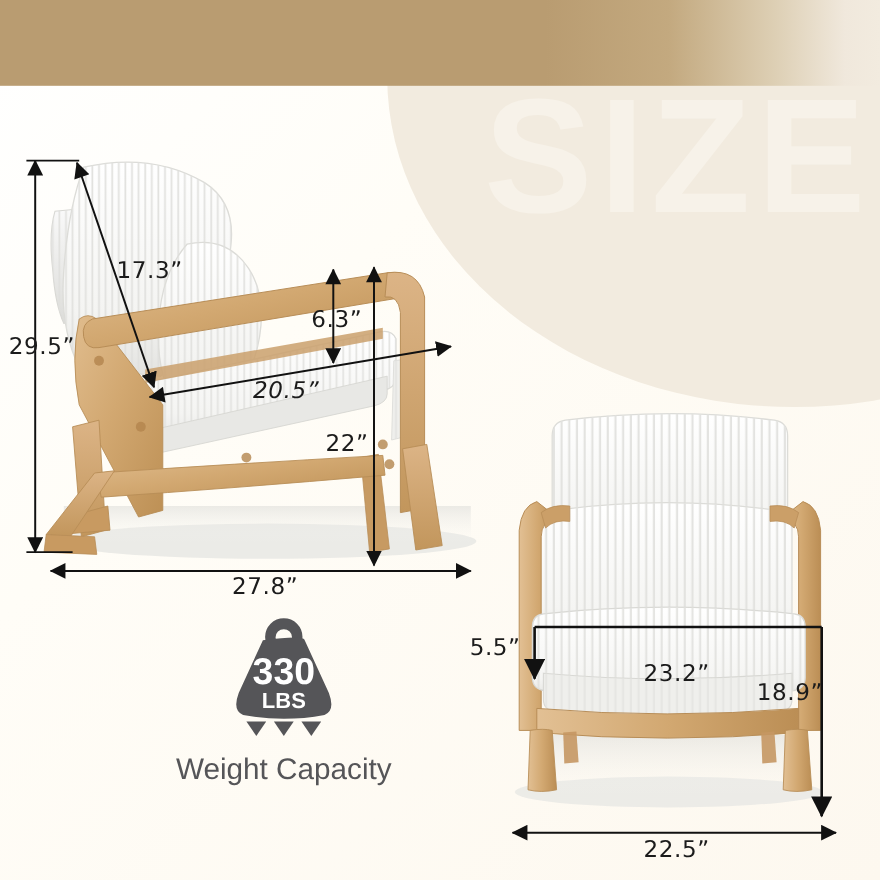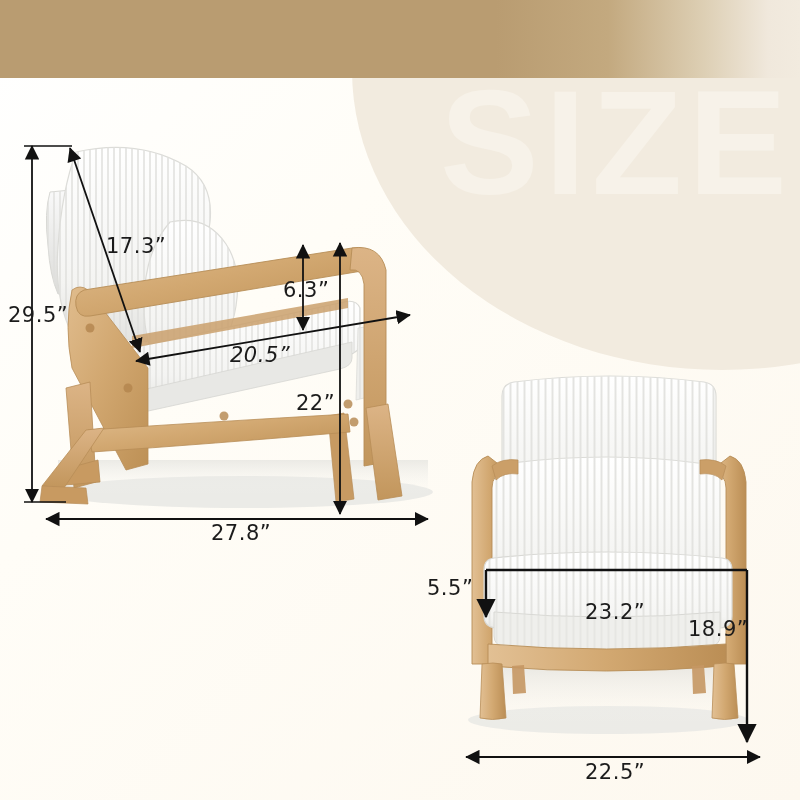--- a/index.html
+++ b/index.html
@@ -287,14 +287,31 @@
   <div class="dim" style="left:211px;top:521px;">27.8”</div>
 
   <div class="dim" style="left:585px;top:553px;margin-top:47px;">23.2”</div>
 
   <div class="dim" style="left:427px;top:576px;">5.5”</div>
 
   <div class="dim" style="left:688px;top:617px;">18.9”</div>
 
   <div class="dim" style="left:585px;top:760px;">22.5”</div>
 
+  <div class="weight-block">
+    <svg width="150" height="122" viewBox="0 0 150 122" xmlns="http://www.w3.org/2000/svg" style="display:block;margin:0 auto;">
+
+      <path d="M75,6 a17,17 0 0 1 0,34 a17,17 0 0 1 0,-34 z M75,16 a7.5,7.5 0 0 0 0,15 a7.5,7.5 0 0 0 0,-15 z" fill="#555558" fill-rule="evenodd"></path>
+
+      <path d="M56,26 q38,-5 38,0 l22,48 q6,16 -4,20 q-37,7 -74,0 q-10,-4 -4,-20 z" fill="#555558"></path>
+
+      <text x="75" y="66" text-anchor="middle" fill="#ffffff" font-family="Liberation Sans, sans-serif" font-size="34" font-weight="bold">330</text>
+
+      <text x="75" y="88" text-anchor="middle" fill="#ffffff" font-family="Liberation Sans, sans-serif" font-size="20" font-weight="bold">LBS</text>
+
+      <path d="M41,100 l18,0 l-9,13 z" fill="#555558"></path>
+      <path d="M66,100 l18,0 l-9,13 z" fill="#555558"></path>
+      <path d="M91,100 l18,0 l-9,13 z" fill="#555558"></path>
+    </svg>
+    <div class="weight-caption">Weight Capacity</div>
+  </div>
 
 </div>
 
 </body></html>

